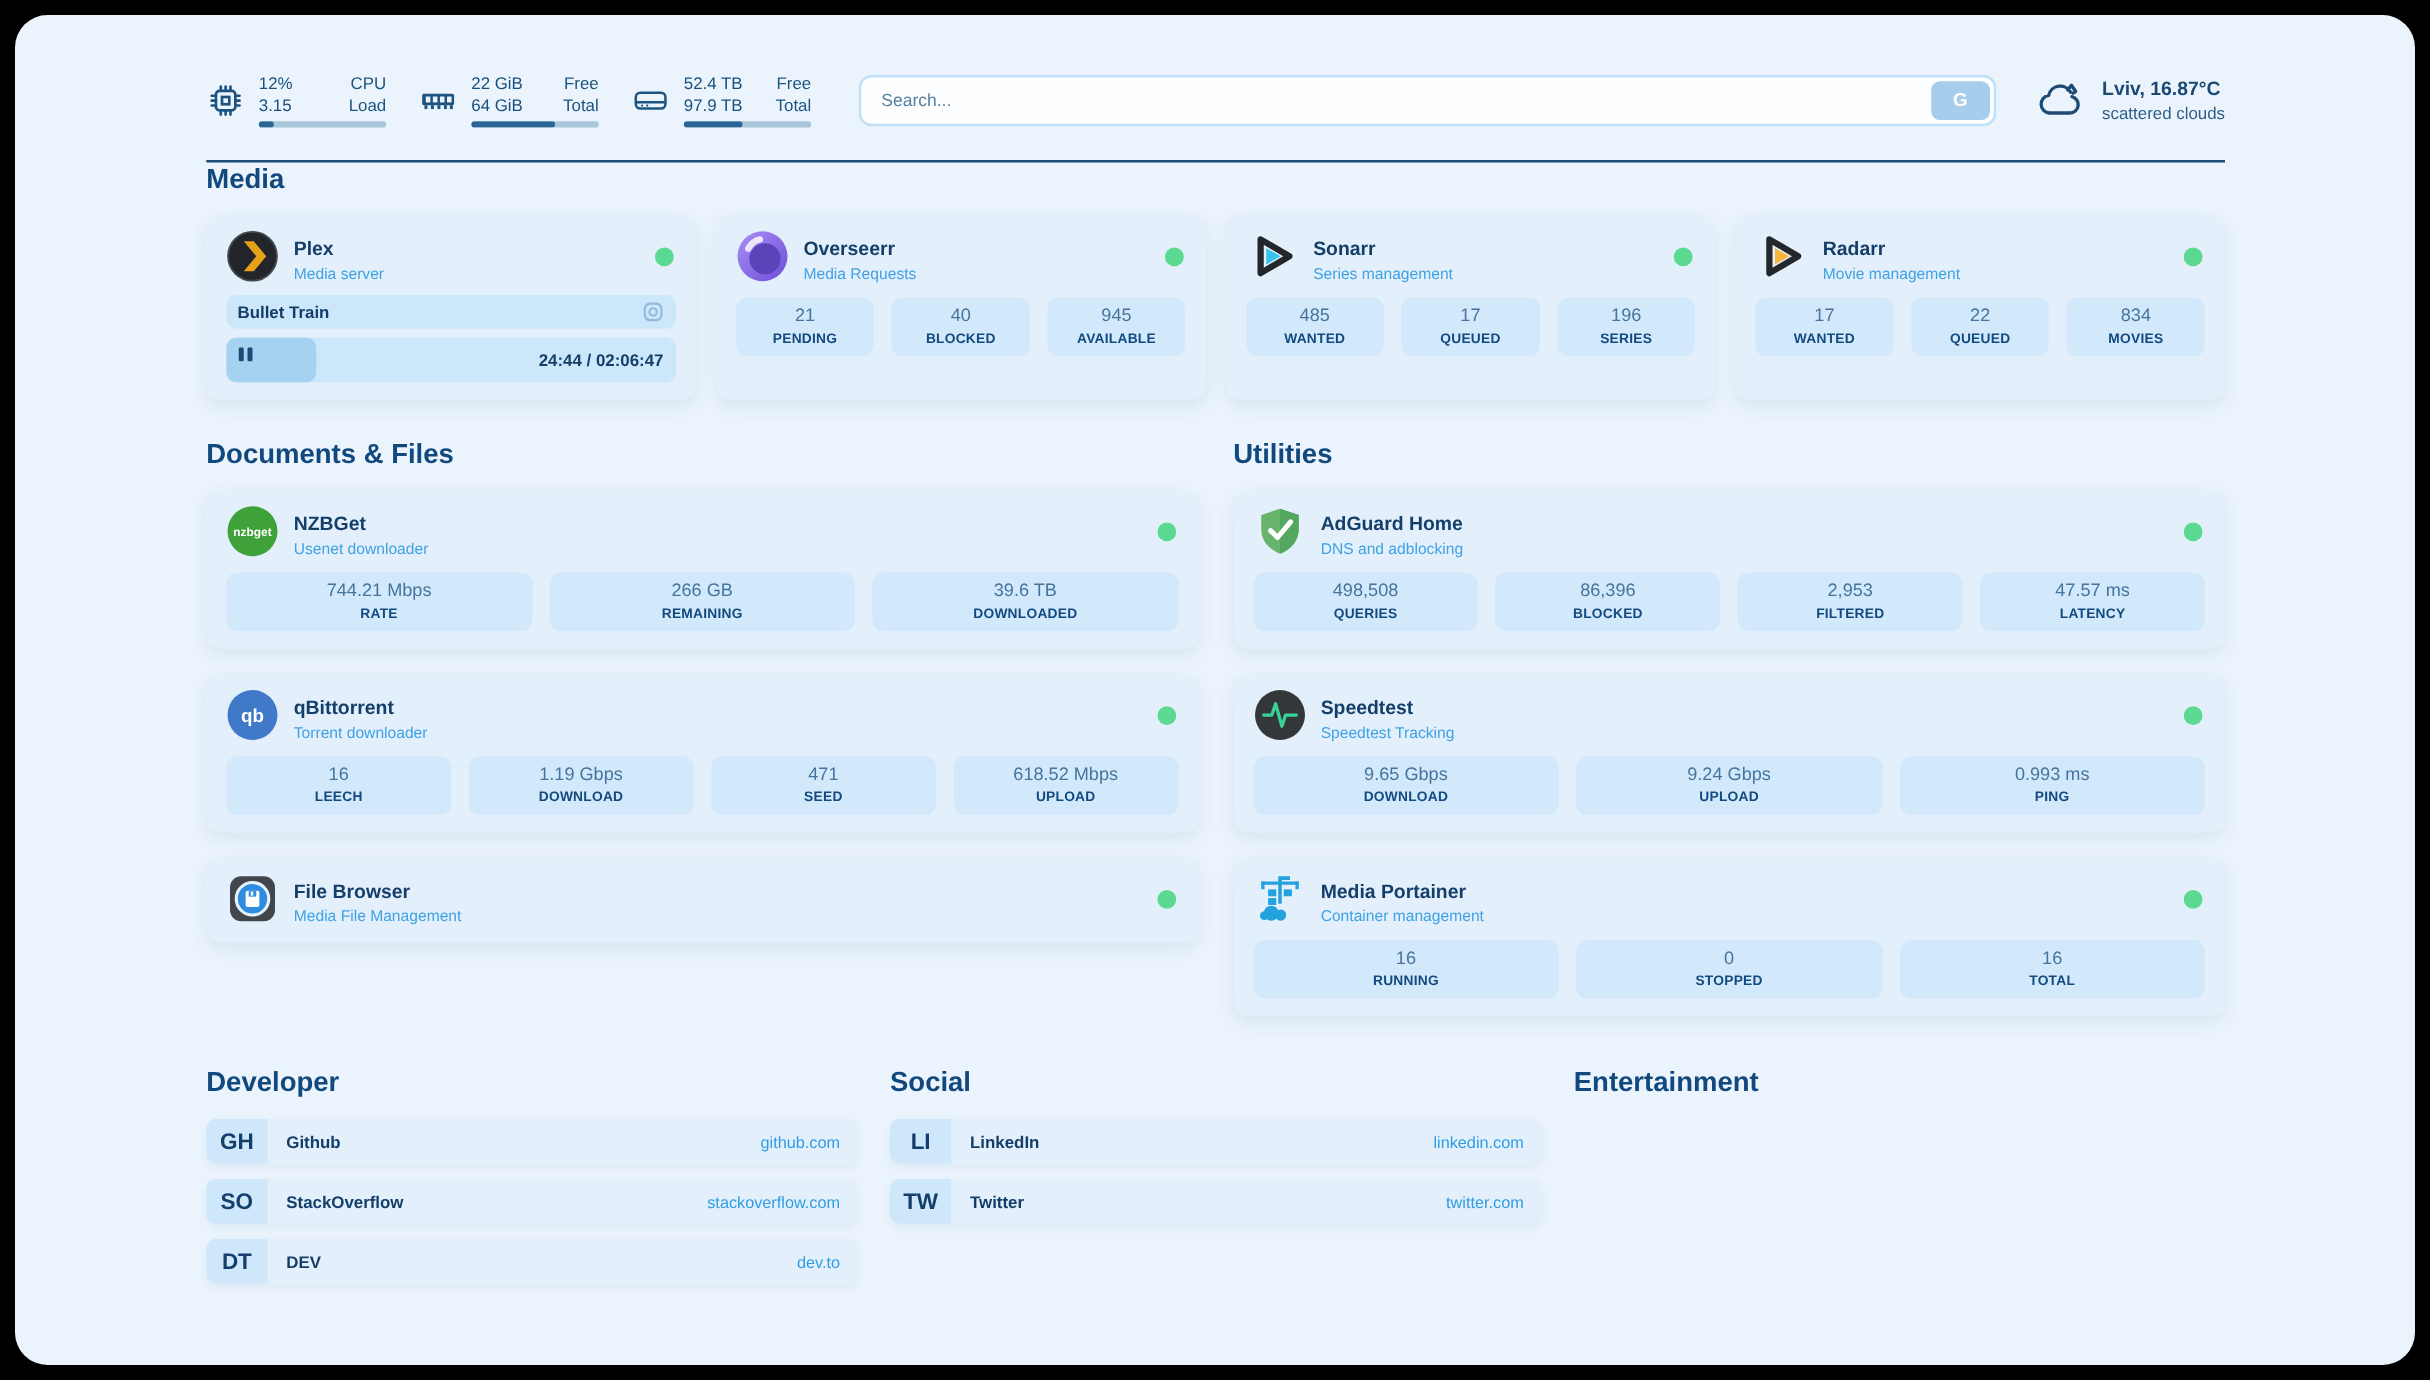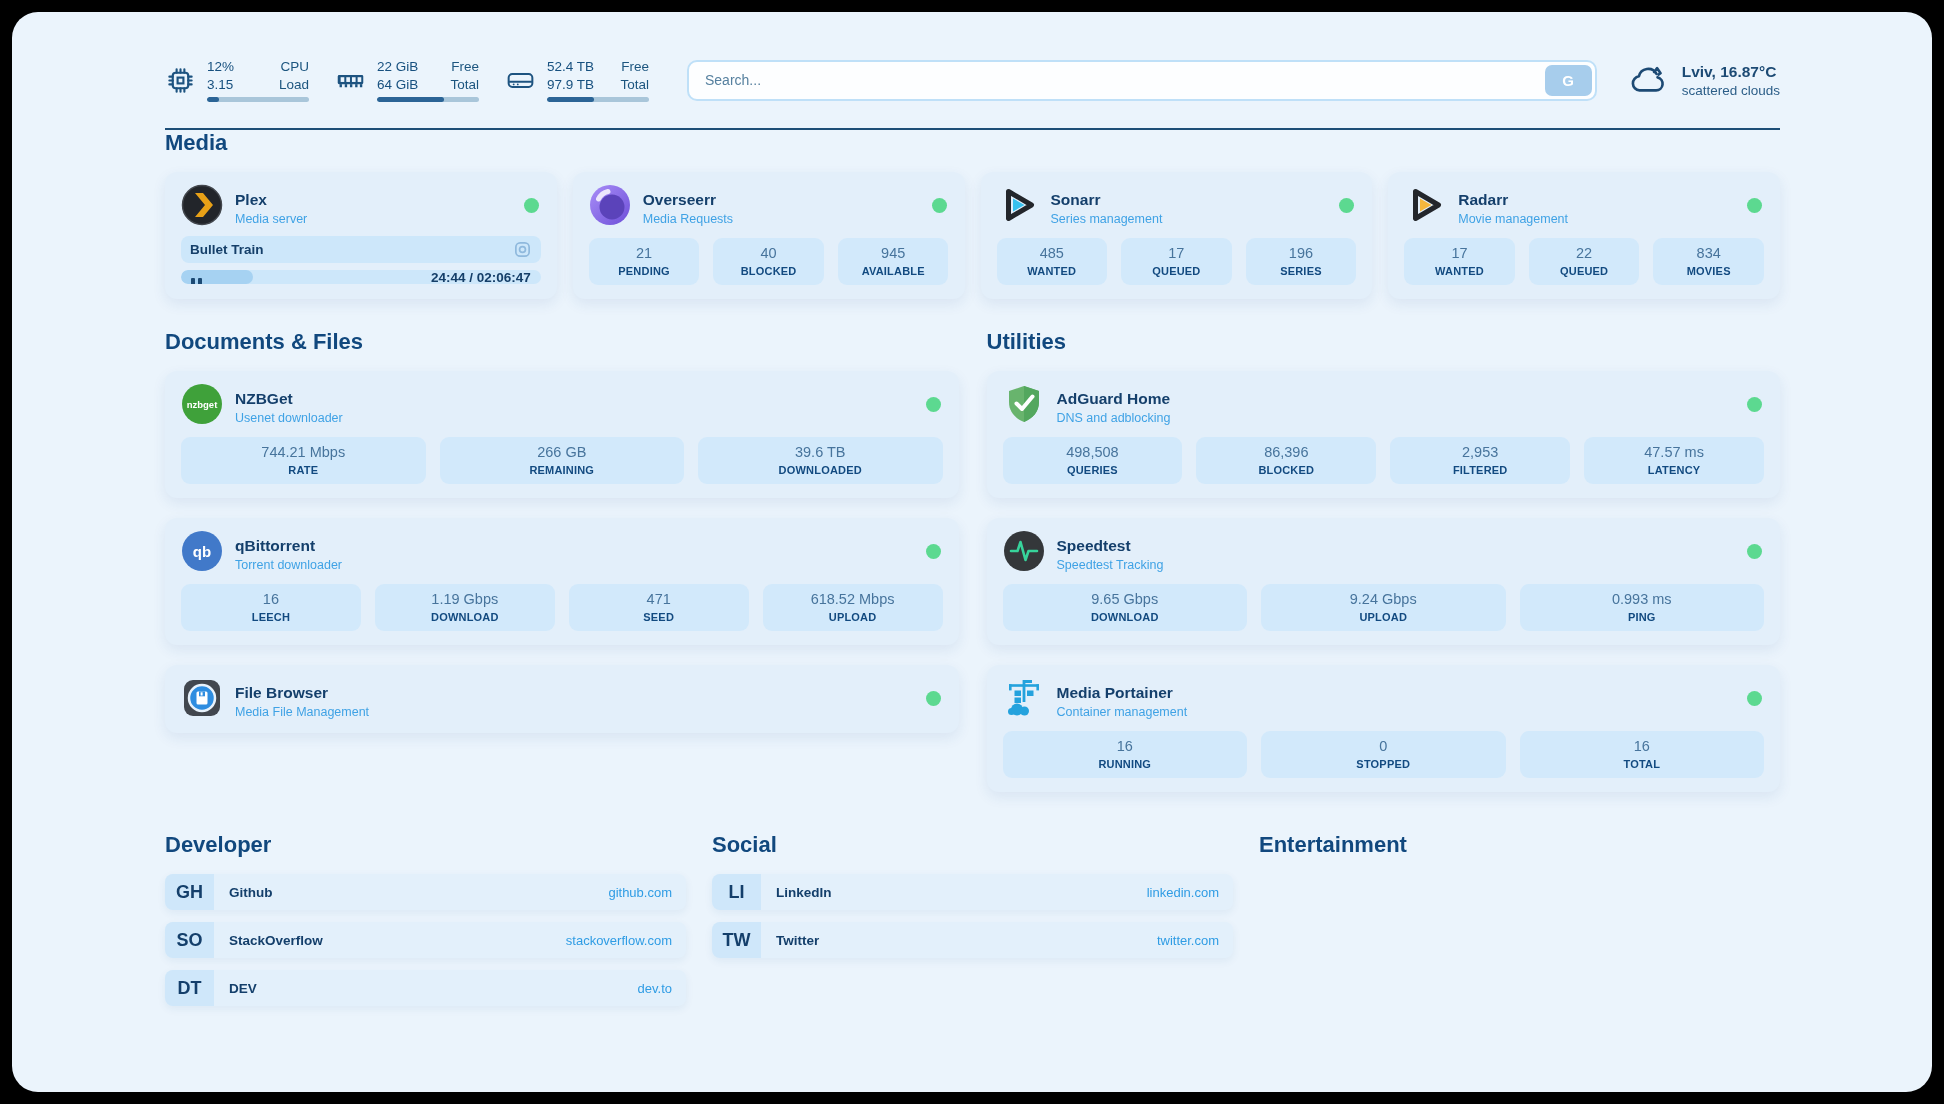--- a/index.html
+++ b/index.html
@@ -59,21 +59,21 @@
   .dot{width:15px;height:15px;border-radius:50%;background:#5cd990;flex:0 0 auto;align-self:center;margin-right:2px;}
   .stats{display:flex;gap:14px;margin-top:12px;}
   .stat{flex:1;background:#d2e9fb;border-radius:9px;padding:7px 6px 8px;text-align:center;}
   .stat .v{font-size:14.5px;color:#47749c;text-align:center;}
   .stat .l{font-size:11px;font-weight:700;color:#124a80;margin-top:4px;letter-spacing:.2px;}
   
   .npbar{margin-top:10px;height:27px;background:#cde7fa;border-radius:8px;display:flex;align-items:center;padding:0 9px;}
   .np-title{flex:1;font-size:13.5px;font-weight:600;color:#153f69;}
   .np-icon{cursor:pointer;display:flex;}
   .np-icon svg{width:19px;height:19px;}
-  .progressbar{margin-top:7px;height:14px;background:#cde7fa;border-radius:8px;position:relative;overflow:hidden;}
+  .progressbar{margin-top:7px;height:36px;background:#cde7fa;border-radius:8px;position:relative;overflow:hidden;}
   .progfill{position:absolute;left:0;top:0;bottom:0;background:#a6d2f2;border-radius:8px;}
   .pausebars{position:absolute;left:10px;top:8px;display:flex;gap:3.5px;}
   .pausebars span{width:3.5px;height:11px;background:#1c4a74;border-radius:1px;display:block;}
   .np-time{position:absolute;right:10px;top:0;bottom:0;display:flex;align-items:center;font-weight:700;font-size:13.5px;color:#153f69;}
   
   .bm-grid{display:grid;grid-template-columns:repeat(3,1fr);gap:26px;margin-top:40px;}
   .bm-items{margin-top:16px;display:flex;flex-direction:column;gap:12px;}
   .bm-item{
     height:36px;background:#e3f0fb;border-radius:8px;display:flex;align-items:center;
     overflow:hidden;box-shadow:0 3px 8px rgba(30,80,140,.07);cursor:pointer;

